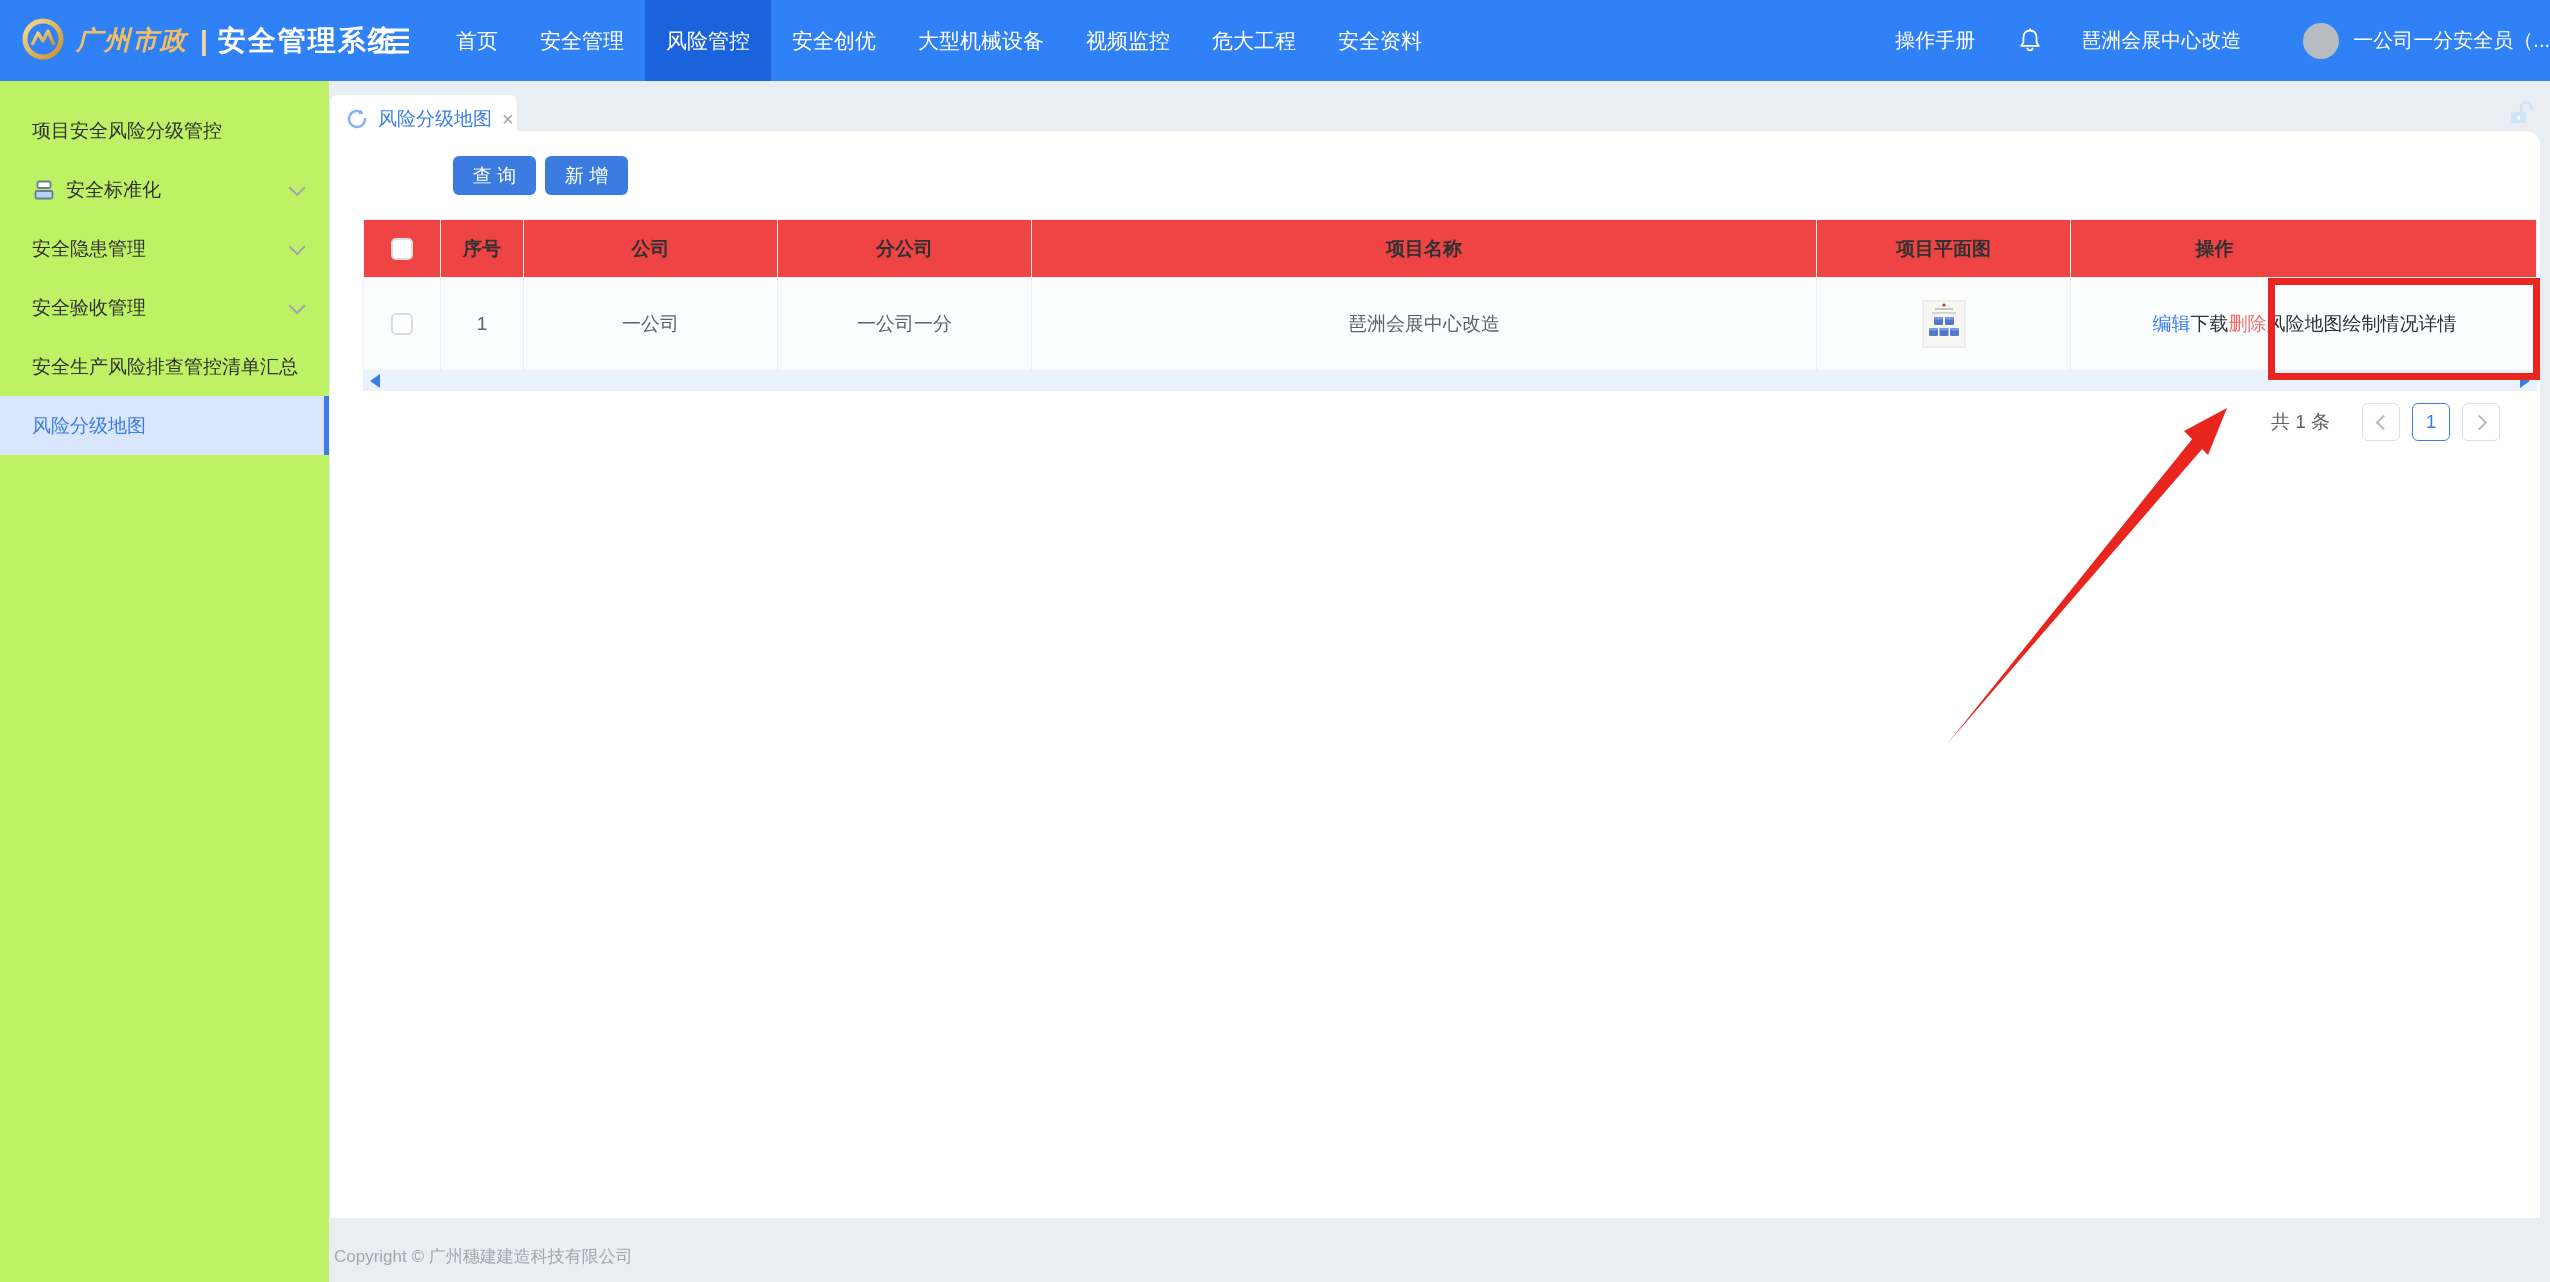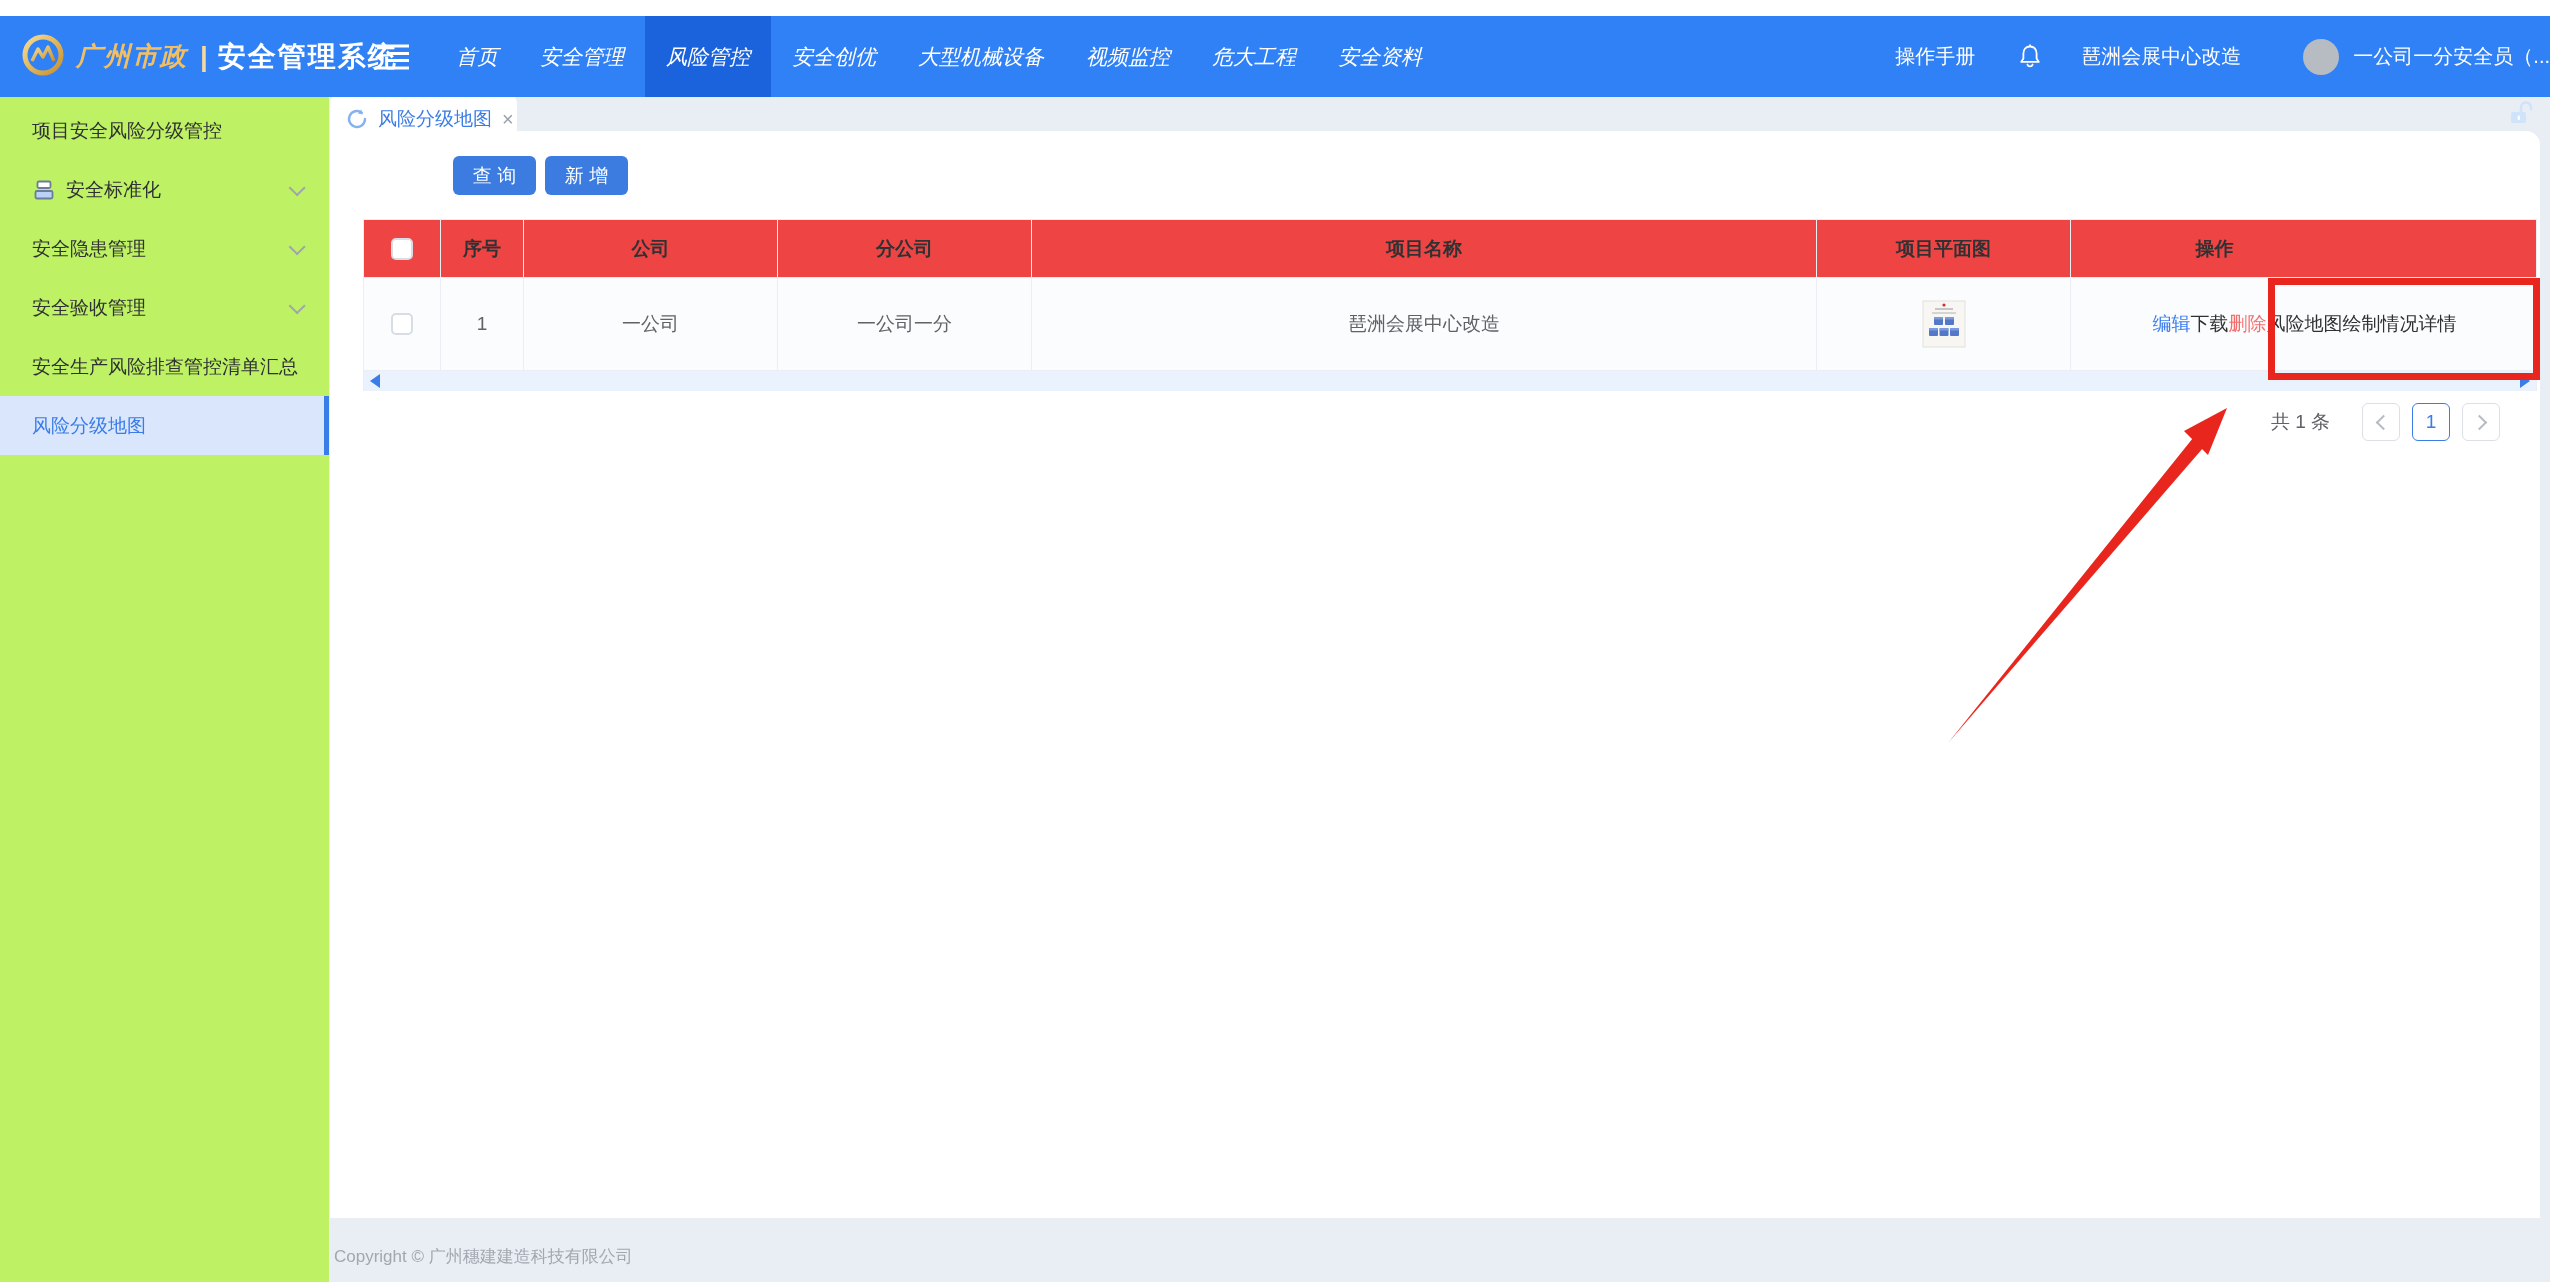--- a/index.html
+++ b/index.html
@@ -3,28 +3,28 @@
 <meta charset="utf-8">
 <style>
   html,body{margin:0;padding:0;}
   body{
     position:relative;width:2550px;height:1282px;overflow:hidden;
     background:#ffffff;
     font-family:"Liberation Sans","DejaVu Sans",sans-serif;
     -webkit-font-smoothing:antialiased;
   }
   
-  .navbar{position:absolute;left:0;top:0;width:2550px;height:81px;background:#3080f6;z-index:10;display:flex;align-items:flex-start;margin-top:16px;}
+  .navbar{position:absolute;left:0;top:0;width:2550px;height:81px;background:#3080f6;z-index:10;display:flex;align-items:flex-start;}
   .logo-area{width:335px;height:81px;display:flex;align-items:center;padding-left:20px;box-sizing:border-box;flex:0 0 auto;}
   .logo-ring{flex:0 0 auto;margin-right:10px;}
   .logo-cn{font-family:"Liberation Serif","DejaVu Serif",serif;font-style:italic;font-weight:bold;font-size:26px;color:#f2c063;letter-spacing:2px;white-space:nowrap;}
   .logo-divider{color:#f4d9a2;font-size:28px;margin:0 10px 0 12px;font-weight:bold;}
   .app-title{font-size:28px;font-weight:bold;color:#ffffff;letter-spacing:2px;white-space:nowrap;}
   .nav-collapse{margin-left:38px;width:38px;height:81px;display:flex;align-items:center;justify-content:center;cursor:pointer;flex:0 0 auto;}
-  .nav-items{display:flex;margin-left:24px;height:81px;font-style:italic;}
+  .nav-items{display:flex;margin-left:24px;height:81px;}
   .nav-item{height:81px;line-height:81px;padding:0 21px;font-size:21px;color:#ffffff;cursor:pointer;white-space:nowrap;}
   .nav-item.active{background:#1a63dd;}
   .nav-right{position:absolute;right:0;top:0;height:81px;display:flex;align-items:center;color:#fff;}
   .nav-manual{font-size:20px;white-space:nowrap;cursor:pointer;}
   .nav-bell{margin-left:42px;width:26px;height:28px;display:flex;align-items:center;cursor:pointer;}
   .nav-project{margin-left:38px;font-size:20px;white-space:nowrap;cursor:pointer;}
   .nav-avatar{margin-left:62px;width:36px;height:36px;border-radius:50%;background:#b7bcc2;flex:0 0 auto;cursor:pointer;}
   .nav-user{margin-left:14px;font-size:20px;white-space:nowrap;cursor:pointer;}
   
   .sidebar{position:absolute;left:0;top:81px;width:330px;height:1201px;background:#bef264;z-index:5;border-right:1px solid #eceef2;box-sizing:border-box;padding-top:20px;}

